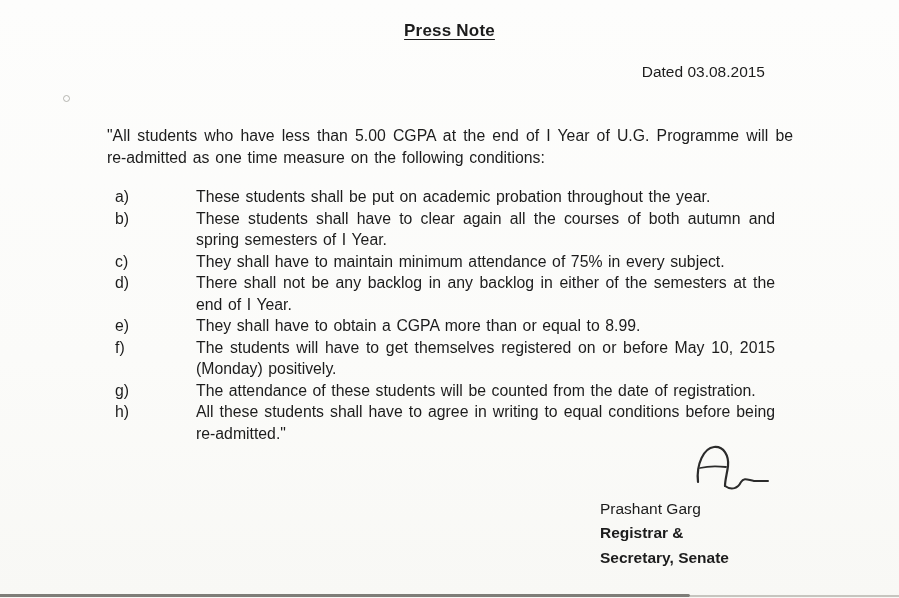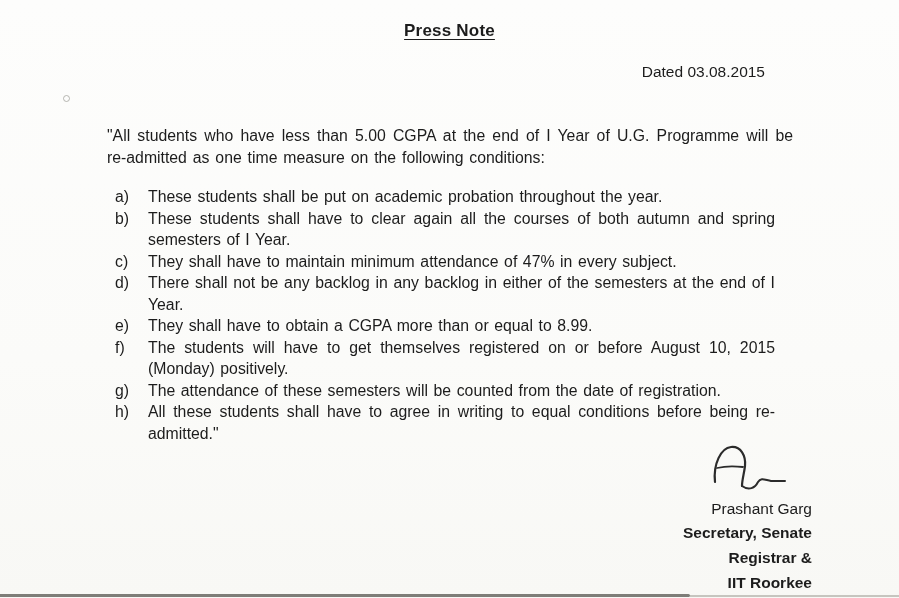--- a/index.html
+++ b/index.html
@@ -62,27 +62,28 @@
     font-size: 15.8px;
     line-height: 21.5px;
   }
   .cond-marker {
     flex: 0 0 33px;
   }
   .cond-text {
     flex: 1;
     text-align: justify;
     word-spacing: 1.2px;
+    margin-left: 48px;
   }
   .signature-block {
     position: absolute;
     top: 444px;
-    left: 617px;
+    left: 600px;
     width: 195px;
-    text-align: right;
+    text-align: left;
   }
   .signature-scribble {
     display: block;
     margin: 0 auto 6px 92px;
     width: 78px;
     height: 50px;
   }
   .sig-name {
     font-size: 15.5px;
     margin-bottom: 6px;
@@ -139,53 +140,52 @@
     <div class="cond-row">
       <span class="cond-marker">a)</span>
       <span class="cond-text">These students shall be put on academic probation throughout the year.</span>
     </div>
     <div class="cond-row">
       <span class="cond-marker">b)</span>
       <span class="cond-text">These students shall have to clear again all the courses of both autumn and spring semesters of I Year.</span>
     </div>
     <div class="cond-row">
       <span class="cond-marker">c)</span>
-      <span class="cond-text">They shall have to maintain minimum attendance of 47% in every subject.</span>
+      <span class="cond-text">They shall have to maintain minimum attendance of 75% in every subject.</span>
     </div>
     <div class="cond-row">
       <span class="cond-marker">d)</span>
       <span class="cond-text">There shall not be any backlog in any backlog in either of the semesters at the end of I Year.</span>
     </div>
     <div class="cond-row">
       <span class="cond-marker">e)</span>
       <span class="cond-text">They shall have to obtain a CGPA more than or equal to 8.99.</span>
     </div>
     <div class="cond-row">
       <span class="cond-marker">f)</span>
-      <span class="cond-text">The students will have to get themselves registered on or before August 10, 2015 (Monday) positively.</span>
+      <span class="cond-text">The students will have to get themselves registered on or before May 10, 2015 (Monday) positively.</span>
     </div>
     <div class="cond-row">
       <span class="cond-marker">g)</span>
-      <span class="cond-text">The attendance of these semesters will be counted from the date of registration.</span>
+      <span class="cond-text">The attendance of these students will be counted from the date of registration.</span>
     </div>
     <div class="cond-row">
       <span class="cond-marker">h)</span>
       <span class="cond-text">All these students shall have to agree in writing to equal conditions before being re-admitted."</span>
     </div>
   </div>
 
   <div class="signature-block">
     <svg class="signature-scribble" viewBox="0 0 78 50" fill="none" xmlns="http://www.w3.org/2000/svg">
       <path d="M6 38 C 4 20, 12 4, 22 3 C 32 2, 37 12, 36 22 C 35 30, 33 36, 33 42" stroke="#2b2b2b" stroke-width="2.2" stroke-linecap="round" fill="none"></path>
       <path d="M8 24 C 16 22, 26 22, 34 23" stroke="#2b2b2b" stroke-width="1.8" stroke-linecap="round" fill="none"></path>
       <path d="M33 42 C 40 47, 46 44, 49 38 C 52 33, 56 36, 62 37 L 76 37" stroke="#2b2b2b" stroke-width="2" stroke-linecap="round" fill="none"></path>
     </svg>
     <div class="sig-name">Prashant Garg</div>
+    <div class="sig-line">Registrar &amp;</div>
     <div class="sig-line">Secretary, Senate</div>
-    <div class="sig-line">Registrar &amp;</div>
-    <div class="sig-line">IIT Roorkee</div>
   </div>
 
   <div class="scan-speck"></div>
   <div class="scan-edge-bottom"></div>
   <div class="scan-edge-bottom-right"></div>
 
 </div>
 
 </body></html>

